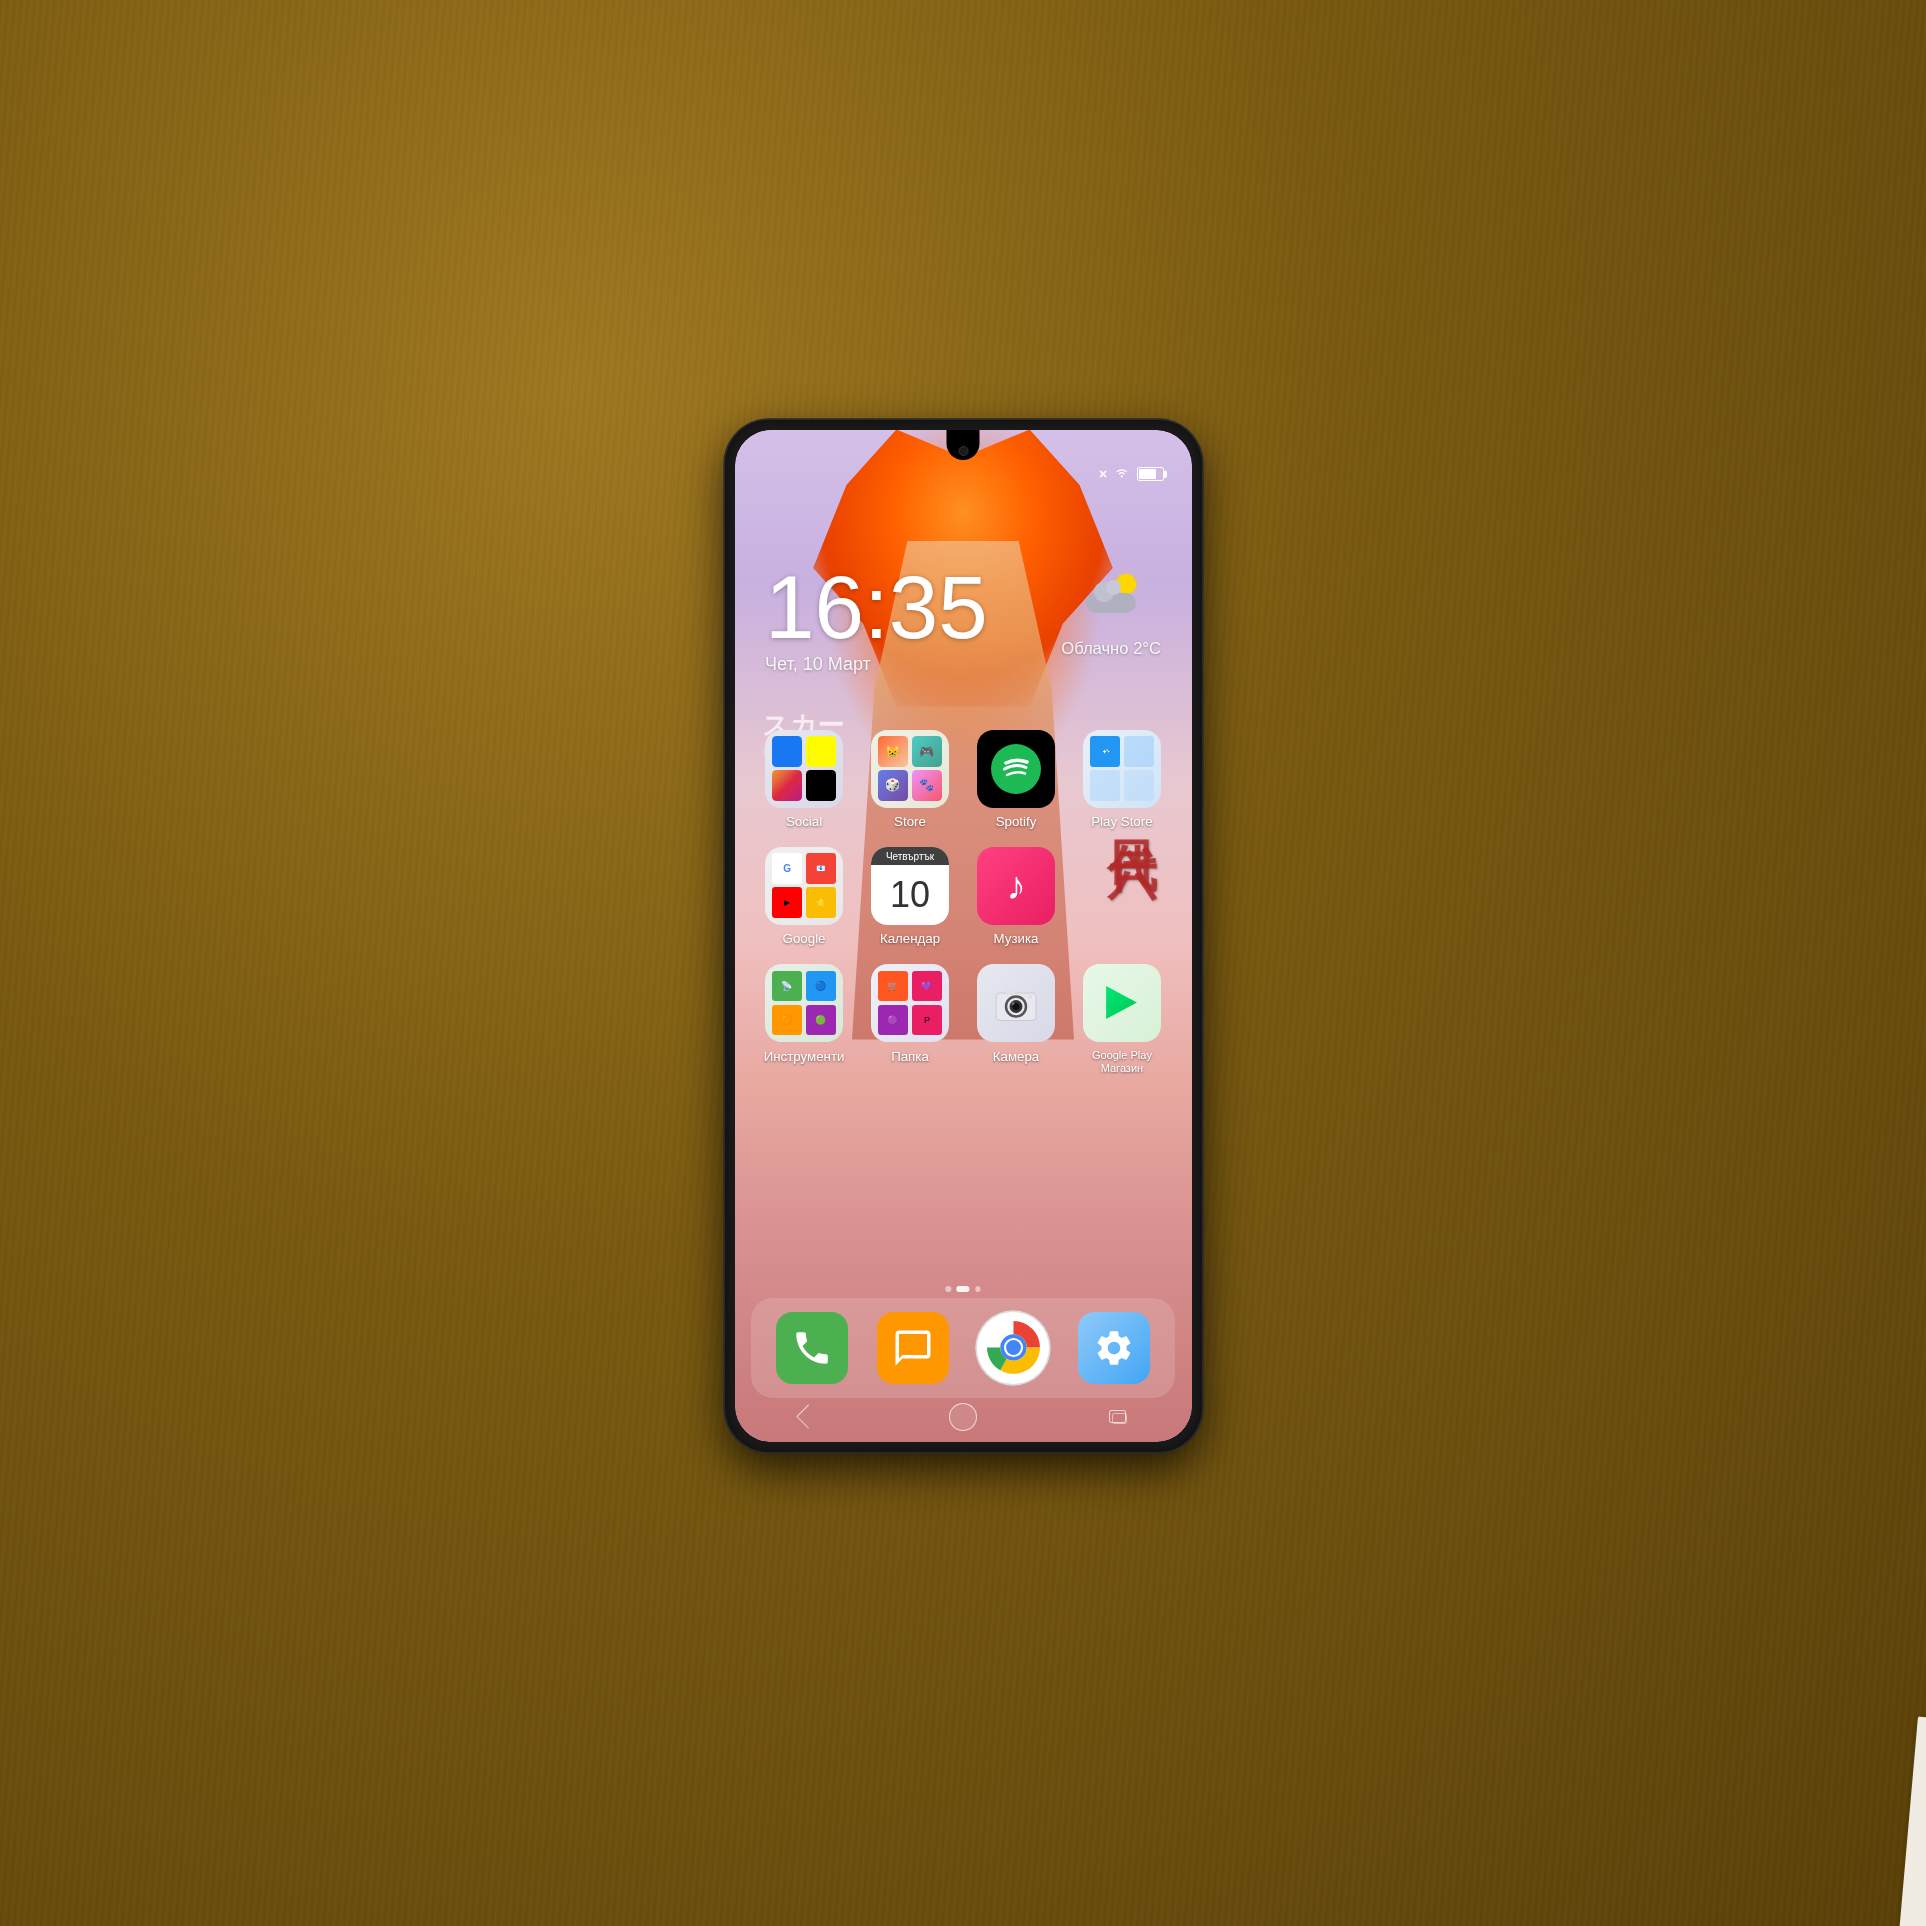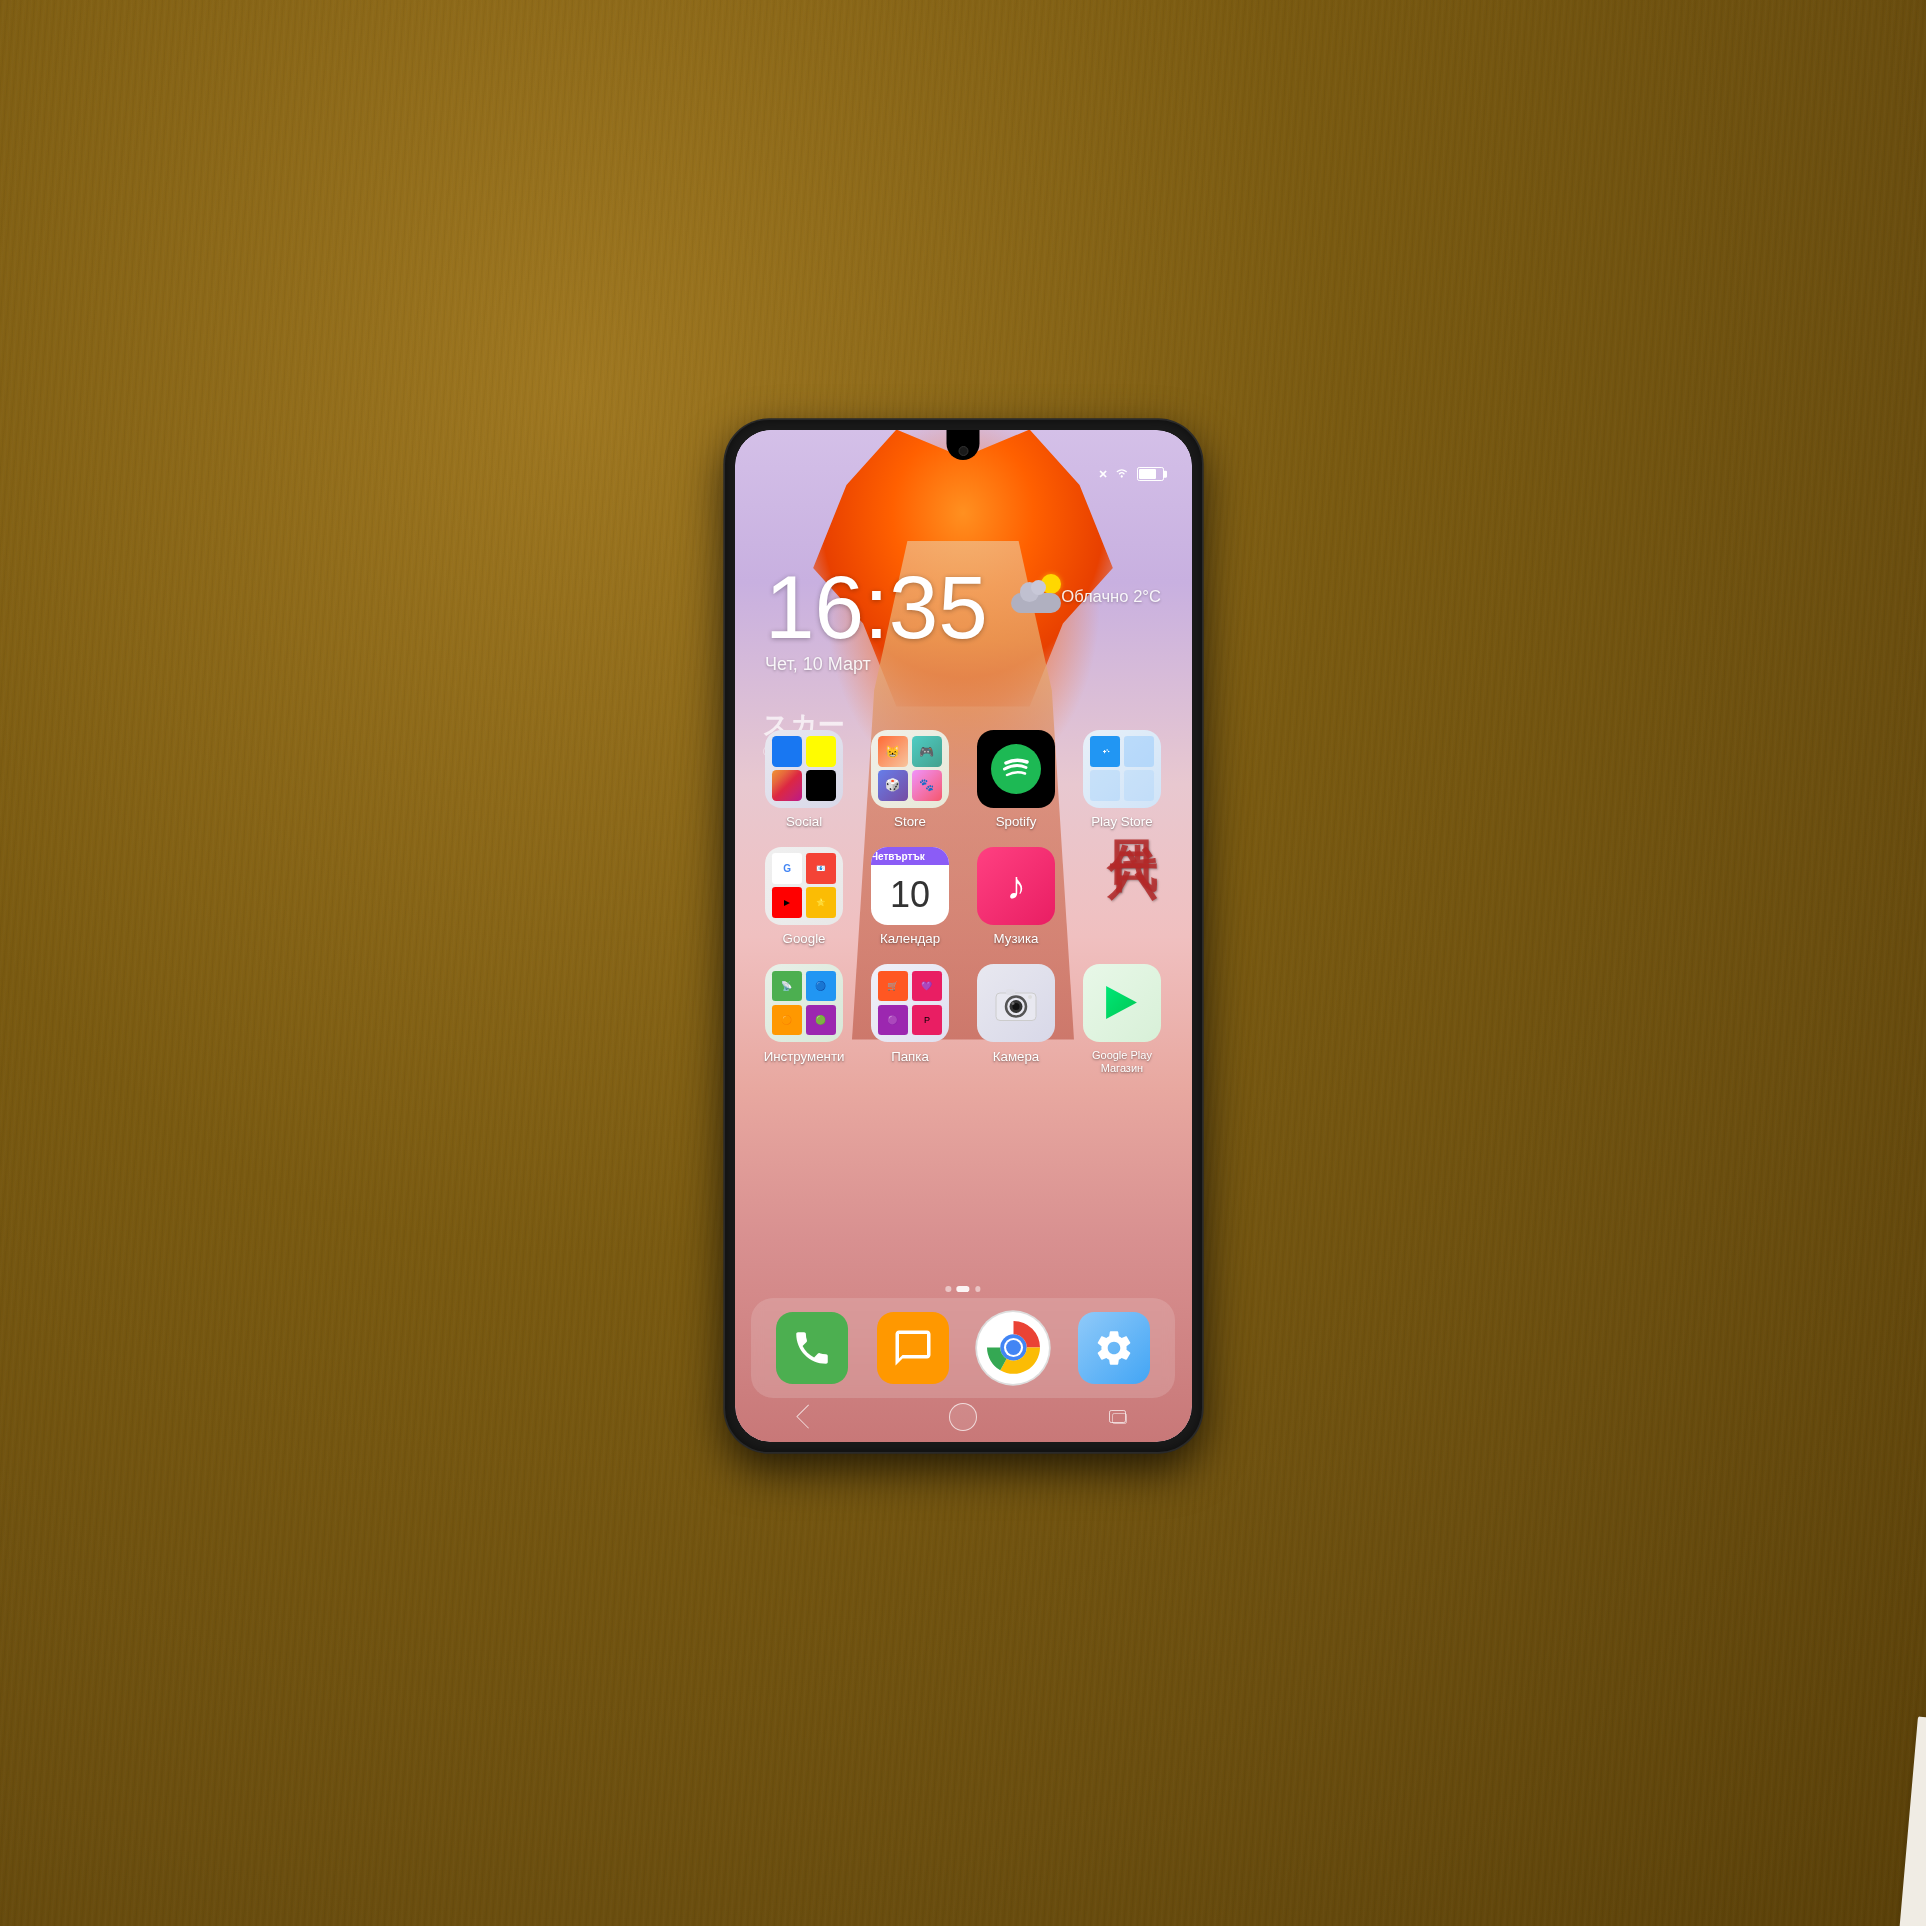--- a/index.html
+++ b/index.html
@@ -297,23 +297,24 @@
       text-shadow: 0 0.6px 2.8px rgba(0,0,0,0.3);
     }
 
     
     .weather-widget {
       position: absolute;
       top: 150px;
       right: 30.5px;
       z-index: 40;
       display: flex;
-      flex-direction: row;
+      flex-direction: column;
       align-items: center;
       color: white;
+      gap: 24px;
     }
     .weather-temp {
       font-size: 16.6px;
       color: rgba(255,255,255,0.9);
       margin-top: 2.8px;
       text-shadow: 0 0.6px 2.8px rgba(0,0,0,0.3);
     }
 
     
     .app-grid {
@@ -416,25 +417,26 @@
     }
 
     
     .icon-calendar {
       background: white;
       display: flex;
       flex-direction: column;
       overflow: hidden;
     }
     .cal-header {
-      background: #8b5cf6;
+      background: #404040;
       color: white;
       font-size: 10px;
+      text-align: center;
       padding: 4.4px 0 2.8px;
-      font-weight: 700;
+      font-weight: 400;
     }
     .cal-day {
       flex: 1;
       display: flex;
       align-items: center;
       justify-content: center;
       font-size: 36px;
       color: #333;
       font-weight: 400;
     }

